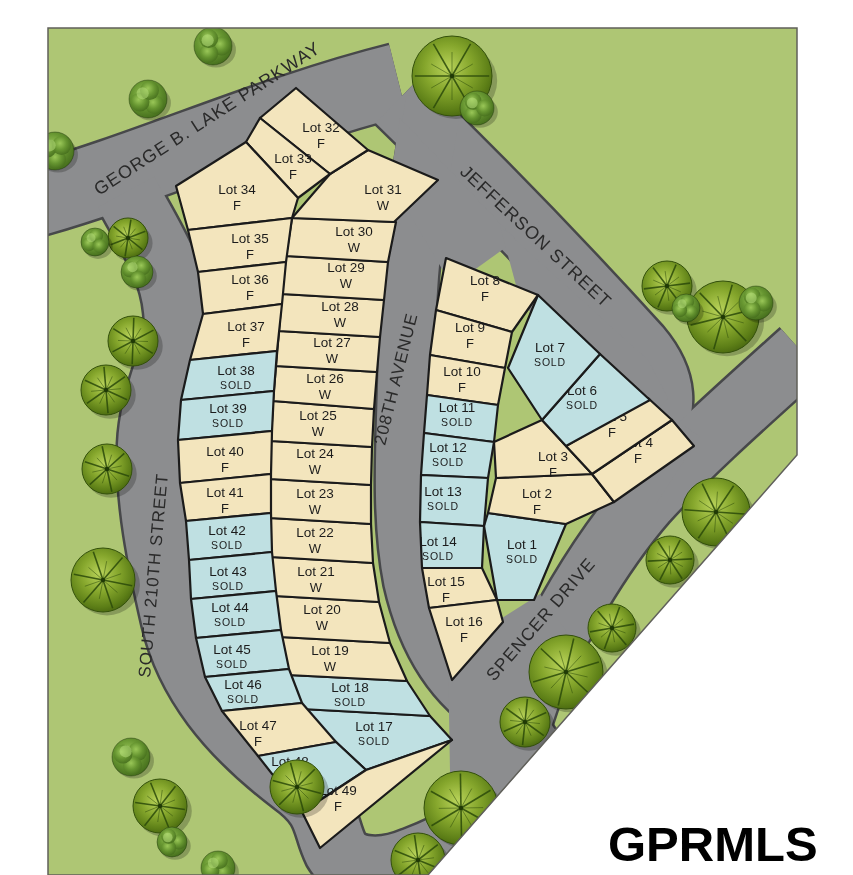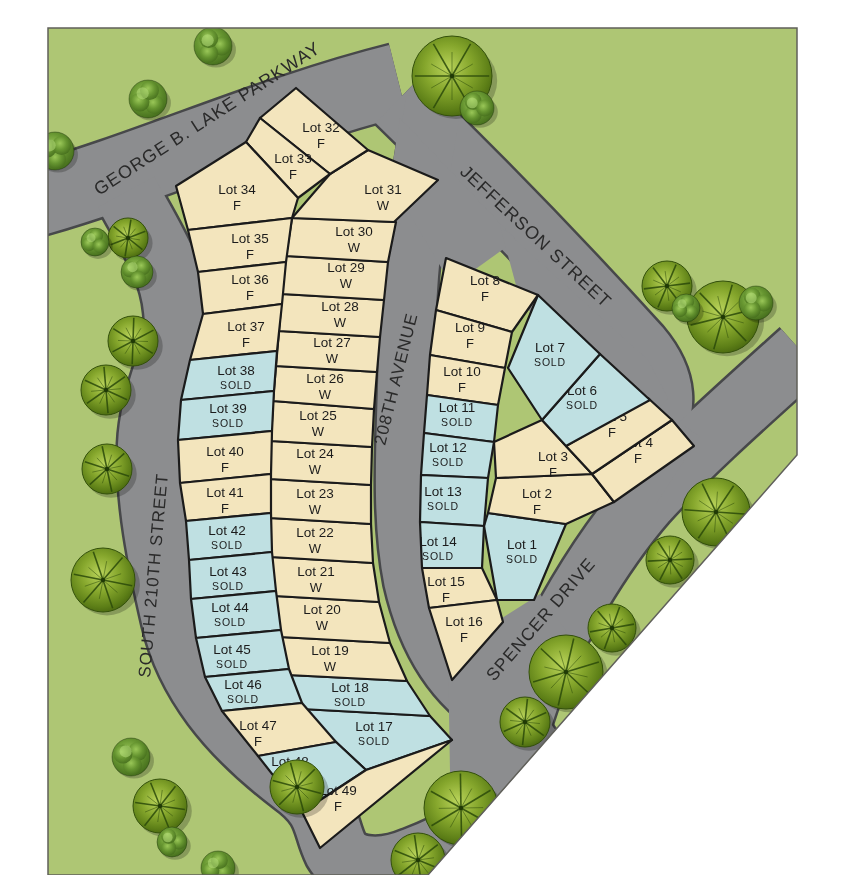--- a/index.html
+++ b/index.html
@@ -674,13 +674,14 @@
           <circle cx="213.24" cy="862.9" r="5.44" fill="#b5dd7a" opacity="0.55"></circle>
         </g>
         <text transform="translate(99,196) rotate(-33)" class="street" font-size="18">GEORGE B. LAKE PARKWAY</text>
         <text transform="translate(459,173) rotate(43)" class="street" font-size="18">JEFFERSON STREET</text>
         <text transform="translate(385,446) rotate(-76)" class="street" font-size="17">208TH AVENUE</text>
         <text transform="translate(150,678) rotate(-85)" class="street" font-size="17">SOUTH 210TH STREET</text>
         <text transform="translate(494,682) rotate(-49)" class="street" font-size="17.5">SPENCER DRIVE</text>
       </g>
       <polygon points="48,28 797,28 797,455 428,875 48,875" fill="none" stroke="#60605a" stroke-width="1.5"></polygon>
     </svg>
+  <div class="logo">GPRMLS</div>
 </div>
 
 </body></html>

